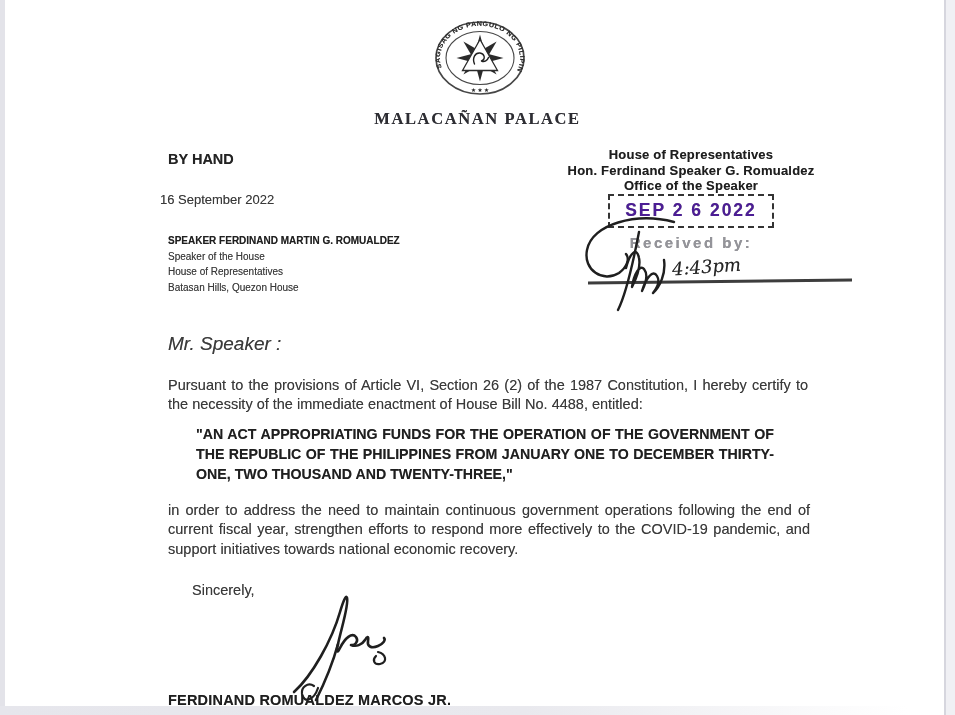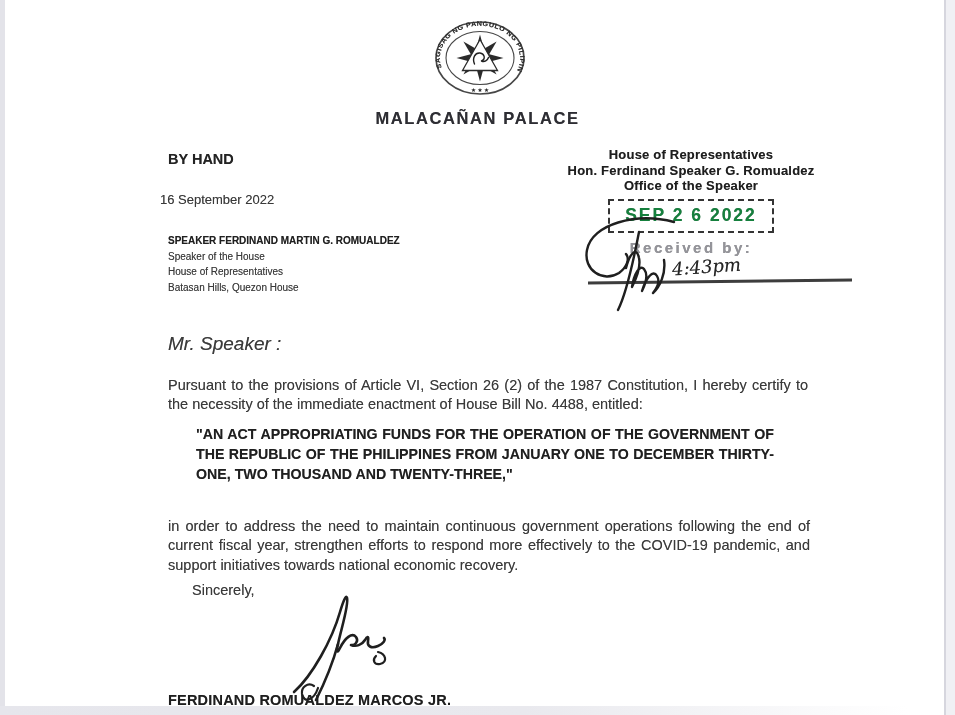--- a/index.html
+++ b/index.html
@@ -7,44 +7,44 @@
     position:relative;width:955px;height:715px;background:#ffffff;overflow:hidden;
     font-family:"Liberation Sans",sans-serif;color:#3a3a3a;
     text-shadow:0 0 .4px rgba(60,60,60,.55);
   }
   .edge-left{position:absolute;left:0;top:0;width:5px;height:715px;background:#e3e3e9;}
   .edge-right-line{position:absolute;left:944px;top:0;width:2px;height:715px;background:#d6d6de;}
   .edge-right{position:absolute;left:946px;top:0;width:9px;height:715px;background:#f0f0f4;}
   .edge-bottom{position:absolute;left:0;top:706px;width:955px;height:9px;
     background:linear-gradient(to right,#e6e6ec 0%,#e9e9ee 55%,rgba(233,233,238,0) 95%);}
   .letterhead-palace{position:absolute;left:0;right:0;top:109px;text-align:center;
-    font-family:Liberation Sans, sans-serif;font-weight:700;font-size:16.5px;letter-spacing:1.6px;color:#2d2d33;}
+    font-family:Liberation Serif, serif;font-weight:700;font-size:16.5px;letter-spacing:1.6px;color:#2d2d33;}
   .letterhead-city{position:absolute;left:0;right:0;top:128px;text-align:center;
     font-family:"Liberation Serif",serif;font-weight:700;font-size:10.5px;letter-spacing:1.6px;color:#2d2d33;}
   .seal{position:absolute;left:422px;top:12px;width:116px;height:95px;}
   .by-hand{position:absolute;left:168px;top:151px;font-weight:700;font-size:14.5px;color:#232323;}
   .date-line{position:absolute;left:160px;top:192px;font-size:13px;}
   .recipient{position:absolute;left:168px;top:233px;font-size:10px;line-height:15.5px;}
   .recipient .r-name{font-weight:700;color:#202020;}
   .stamp{position:absolute;left:558px;top:147px;width:266px;text-align:center;color:#1e1e1e;}
   .stamp .s-line{font-weight:700;font-size:13px;line-height:15.5px;letter-spacing:.2px;}
-  .stamp .date-box{display:inline-block;margin-top:5px;border:2.5px dashed #343434;
-    padding:4px 15px 5px;font-weight:700;font-size:17.5px;letter-spacing:2px;color:#15803d;}
+  .stamp .date-box{display:inline-block;border:2.5px dashed #343434;
+    padding:4px 15px 5px;font-weight:700;font-size:17.5px;letter-spacing:2px;color:#4c1d95;}
   .stamp .received-by{margin-top:6px;font-weight:700;font-size:15px;letter-spacing:2.5px;
     color:#94949a;filter:blur(.4px);}
   .time-received{position:absolute;left:672px;top:256px;font-family:"DejaVu Serif",serif;
     font-style:italic;font-size:18px;color:#262626;transform:rotate(-4deg);}
   .receive-line{position:absolute;left:588px;top:280px;width:264px;height:2.5px;
     background:#3d3d3d;transform:rotate(-.7deg);}
   .sig-receive{position:absolute;left:576px;top:214px;width:142px;height:100px;}
   .salutation{position:absolute;left:168px;top:333px;font-size:19px;font-style:italic;}
   .para{position:absolute;text-align:justify;font-size:14.5px;line-height:19.5px;}
   .para1{left:168px;top:361px;width:640px;}
   .bill-title{left:196px;top:410px;width:578px;font-weight:700;color:#1f1f1f;font-size:14.2px;line-height:20px;}
-  .para2{left:168px;top:502px;width:642px;}
+  .para2{left:168px;top:486px;width:642px;}
   .closing{position:absolute;left:168px;top:582px;font-size:14.5px;margin-left:24px;}
   .sig-marcos{position:absolute;left:272px;top:588px;width:160px;height:122px;}
   .signatory{position:absolute;left:168px;top:652px;font-weight:700;font-size:14.5px;color:#1e1e1e;letter-spacing:.2px;margin-top:40px;}
   .stroke{fill:none;stroke:#1f1f1f;stroke-linecap:round;stroke-linejoin:round;}
 </style>
 </head>
 <body>
 
 <div class="page">
 

